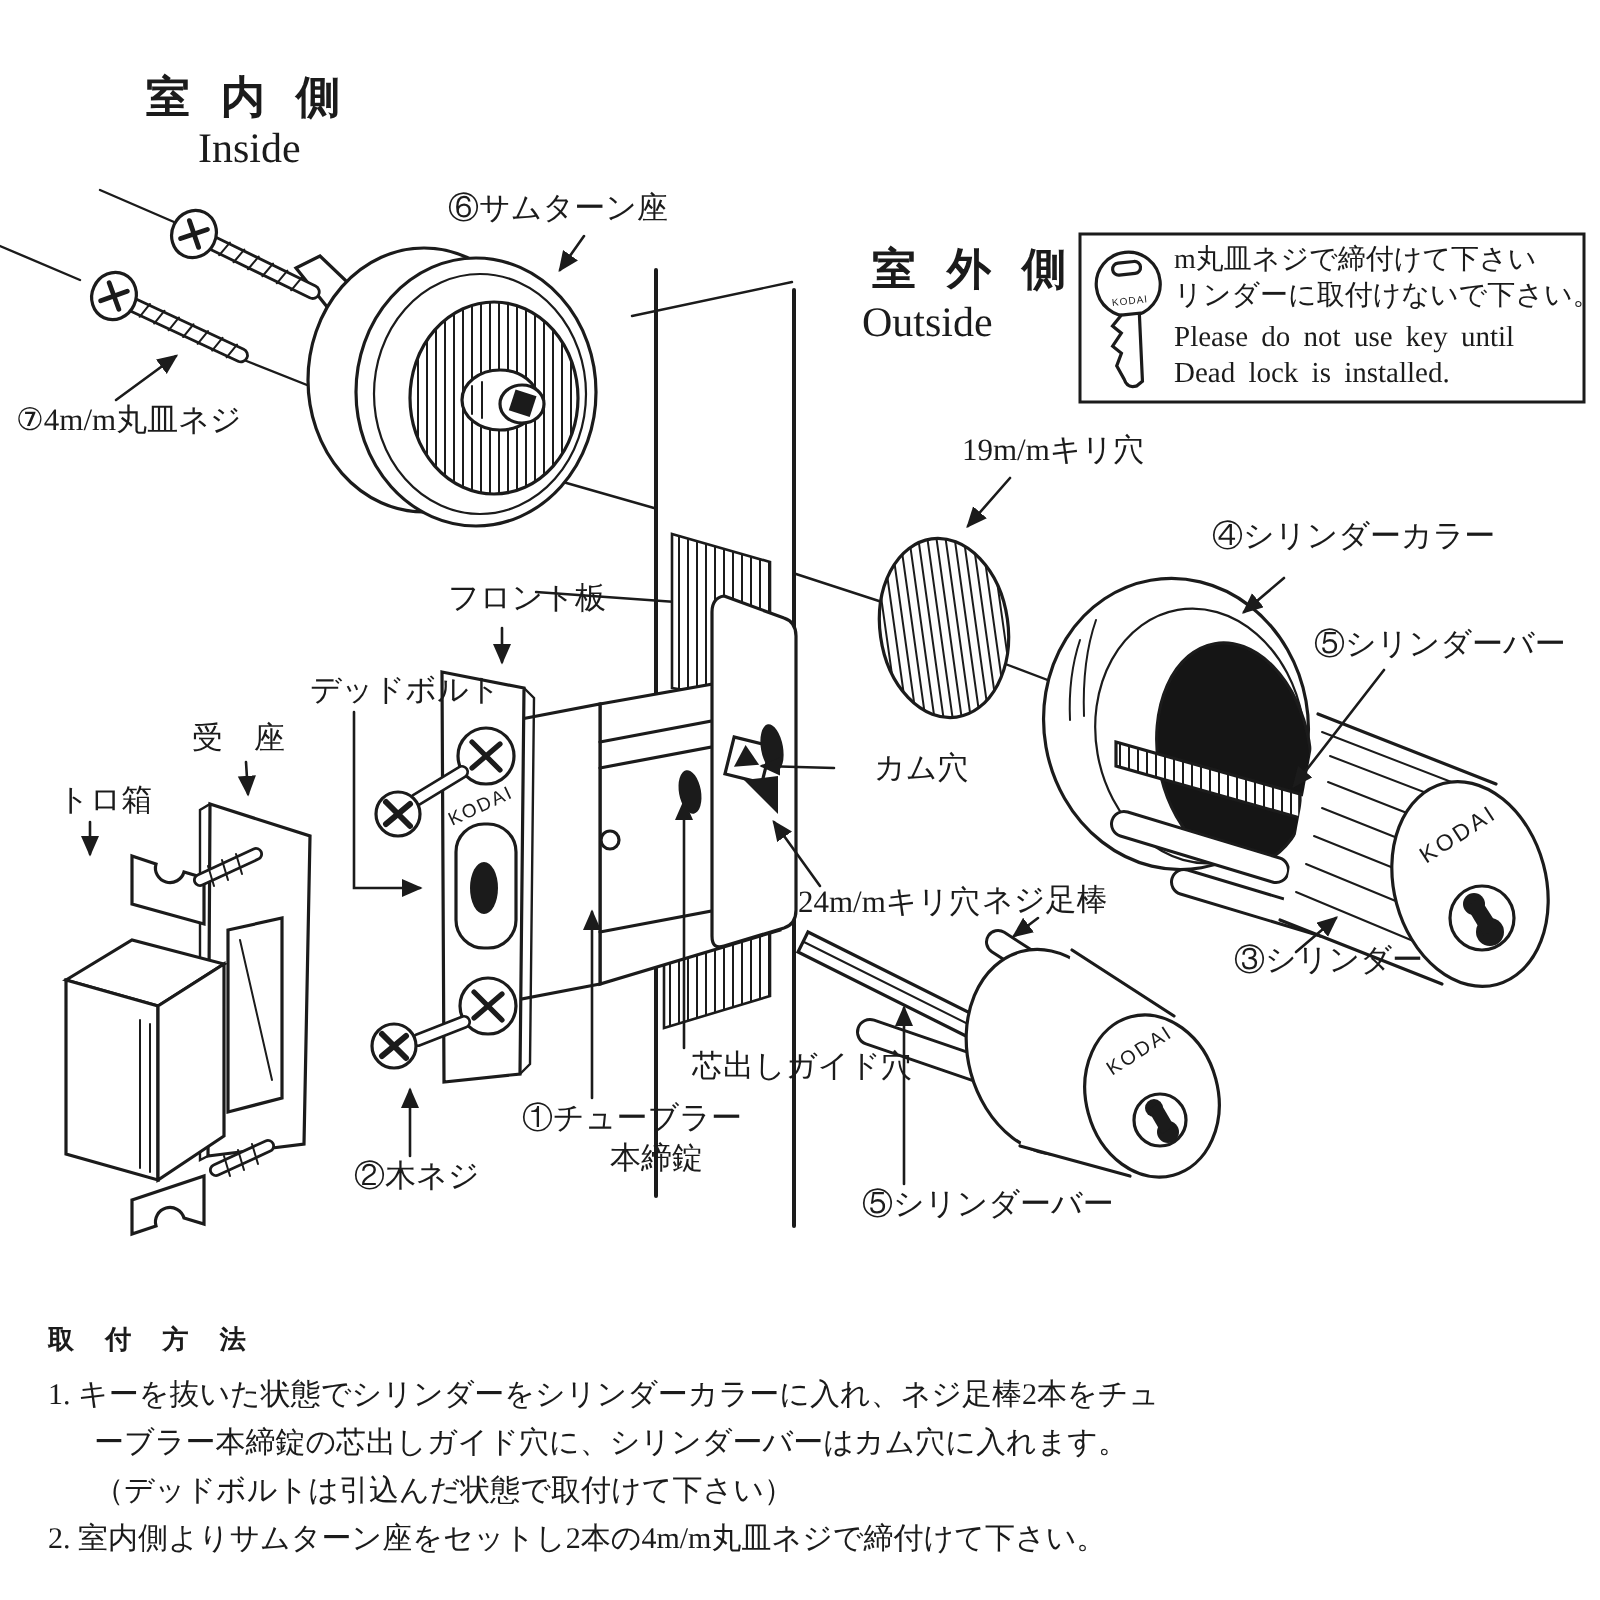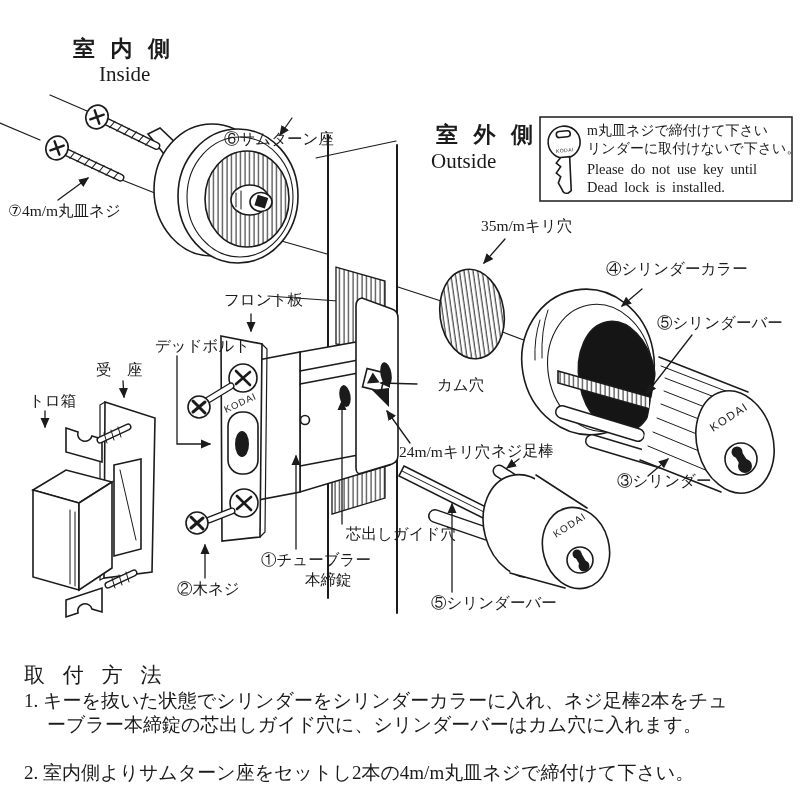--- a/index.html
+++ b/index.html
@@ -6,23 +6,23 @@
   .stage{position:relative;width:800px;height:800px;background:#ffffff;overflow:hidden;
          font-family:"Liberation Serif","DejaVu Serif",serif;color:#1b1b1b;}
   .stage svg{position:absolute;left:0;top:0;}
   .lbl{position:absolute;white-space:nowrap;color:#1b1b1b;
        font-family:"Liberation Serif","DejaVu Serif",serif;line-height:1.15;}
   .jp-big{font-size:22px;letter-spacing:5px;font-weight:600;text-align:right;}
   .en-big{font-size:21px;}
   .part{font-size:15.5px;}
   .notice-jp{font-size:14px;}
   .notice-en{font-size:14.5px;word-spacing:3px;}
-  .head{font-size:21px;font-weight:normal;letter-spacing:6px;
+  .head{font-size:13px;font-weight:bold;letter-spacing:6px;
         font-family:"Liberation Sans","DejaVu Sans",sans-serif;}
-  .step{font-size:19px;}
+  .step{font-size:15px;}
 </style>
 </head>
 <body>
 
 <div class="stage">
 
 <svg width="800" height="800" viewBox="0 0 800 800">
   <defs>
     <marker id="ah" markerWidth="9" markerHeight="8" refX="7" refY="3.5" orient="auto">
       <path d="M0,0 L8,3.5 L0,7 Z" fill="#1b1b1b"></path>
@@ -290,37 +290,38 @@
 <span class="lbl jp-big" style="left:73px;top:36px;">室 内 側</span>
 <span class="lbl en-big" style="left:99px;top:62px;">Inside</span>
 <span class="lbl jp-big" style="left:436px;top:122px;">室 外 側</span>
 <span class="lbl en-big" style="left:431px;top:149px;">Outside</span>
 
 <span class="lbl notice-jp" style="left:587px;top:123px;">m丸皿ネジで締付けて下さい</span>
 <span class="lbl notice-jp" style="left:587px;top:141px;">リンダーに取付けないで下さい。</span>
 <span class="lbl notice-en" style="left:587px;top:161px;">Please  do  not  use  key  until</span>
 <span class="lbl notice-en" style="left:587px;top:179px;">Dead  lock  is  installed.</span>
 
-<span class="lbl part" style="left:224px;top:96px;margin-top:34px;">⑥サムターン座</span>
+<span class="lbl part" style="left:224px;top:96px;">⑥サムターン座</span>
 <span class="lbl part" style="left:8px;top:202px;">⑦4m/m丸皿ネジ</span>
-<span class="lbl part" style="left:481px;top:217px;">35m/mキリ穴</span>
+<span class="lbl part" style="left:481px;top:217px;">19m/mキリ穴</span>
 <span class="lbl part" style="left:606px;top:260px;">④シリンダーカラー</span>
 <span class="lbl part" style="left:657px;top:314px;">⑤シリンダーバー</span>
 <span class="lbl part" style="left:491px;top:442px;">ネジ足棒</span>
 <span class="lbl part" style="left:617px;top:472px;">③シリンダー</span>
 <span class="lbl part" style="left:399px;top:443px;">24m/mキリ穴</span>
 <span class="lbl part" style="left:437px;top:376px;">カム穴</span>
 <span class="lbl part" style="left:224px;top:291px;">フロント板</span>
 <span class="lbl part" style="left:155px;top:337px;">デッドボルト</span>
 <span class="lbl part" style="left:96px;top:361px;">受　座</span>
 <span class="lbl part" style="left:29px;top:392px;">トロ箱</span>
 <span class="lbl part" style="left:330px;top:525px;padding-left:16px;">芯出しガイド穴</span>
 <span class="lbl part" style="left:261px;top:551px;">①チューブラー</span>
 <span class="lbl part" style="left:277px;top:571px;margin-left:28px;">本締錠</span>
 <span class="lbl part" style="left:177px;top:580px;">②木ネジ</span>
 <span class="lbl part" style="left:431px;top:594px;">⑤シリンダーバー</span>
 
 <span class="lbl head" style="left:24px;top:663px;">取 付 方 法</span>
 <span class="lbl step" style="left:24px;top:690px;">1. キーを抜いた状態でシリンダーをシリンダーカラーに入れ、ネジ足棒2本をチュ</span>
 <span class="lbl step" style="left:47px;top:714px;">ーブラー本締錠の芯出しガイド穴に、シリンダーバーはカム穴に入れます。</span>
+<span class="lbl step" style="left:47px;top:738px;">（デッドボルトは引込んだ状態で取付けて下さい）</span>
 <span class="lbl step" style="left:24px;top:762px;">2. 室内側よりサムターン座をセットし2本の4m/m丸皿ネジで締付けて下さい。</span>
 
 </div>
 
 </body></html>

